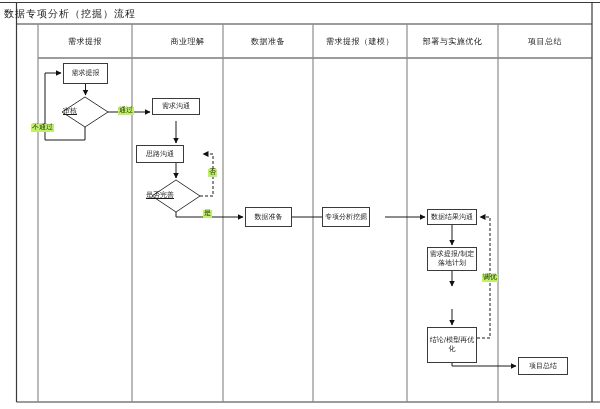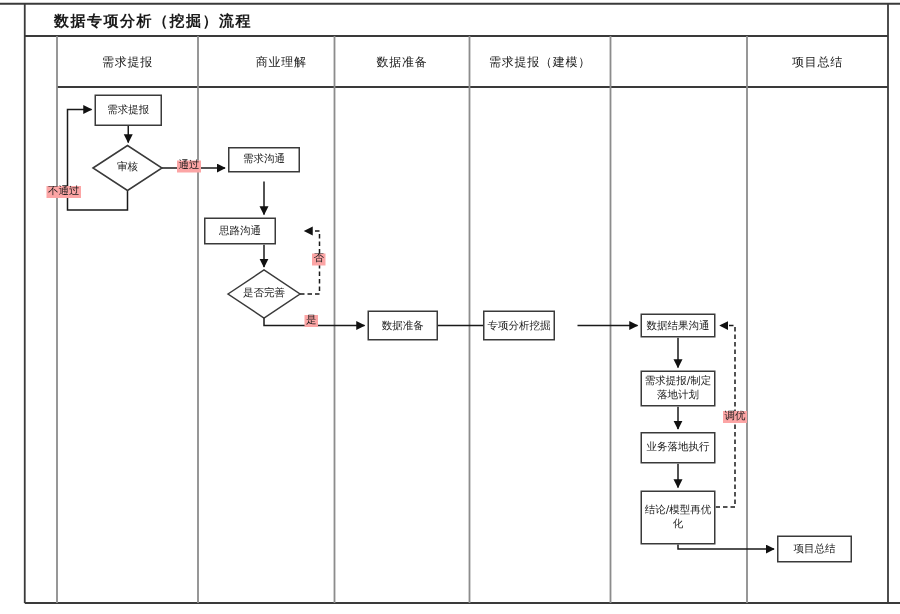--- a/index.html
+++ b/index.html
@@ -1,25 +1,25 @@
 <!DOCTYPE html>
 <html><head>
 <meta charset="utf-8">
 <style>
   html,body{margin:0;padding:0;background:#fff;}
   .page{position:relative;width:600px;height:409px;background:#fff;overflow:hidden;
         font-family:"DejaVu Sans","Liberation Sans",sans-serif;color:#1a1a1a;}
   .abs{position:absolute;}
-  .title{left:36px;top:7px;font-size:10px;font-weight:bold;letter-spacing:1px;}
+  .title{left:4px;top:7px;font-size:10px;font-weight:normal;letter-spacing:1px;}
   .lane-header{top:24px;height:34px;display:flex;align-items:center;justify-content:center;
                font-size:8px;letter-spacing:0.5px;}
   .node{background:#fff;border:1px solid #3a3a3a;display:flex;align-items:center;justify-content:center;
         text-align:center;font-size:7px;line-height:1.25;padding:1px;box-sizing:border-box;}
-  .dlabel{font-size:7px;text-align:center;line-height:1.1;}
-  .elabel{font-size:7px;background:#fca5a5;text-align:center;line-height:1.1;padding:0 1px;}
+  .dlabel{font-size:7px;line-height:1.1;text-decoration:underline;}
+  .elabel{font-size:7px;background:#bef264;text-align:center;line-height:1.1;padding:0 1px;}
   svg{position:absolute;left:0;top:0;}
 </style>
 </head>
 <body>
 
 <div class="page">
 
   <svg width="600" height="409" viewBox="0 0 600 409">
     <defs>
       <marker id="arr" markerWidth="7" markerHeight="7" refX="5.5" refY="3" orient="auto">
@@ -69,30 +69,30 @@
       <polygon points="62,112 85,97 108,112 85,127"></polygon>
       <polygon points="152,196 176,180 200,196 176,212"></polygon>
     </g>
   </svg>
 
   <div class="abs title">数据专项分析（挖掘）流程</div>
   <div class="abs lane-header" style="left:38px;width:94px">需求提报</div>
   <div class="abs lane-header" style="left:132px;width:111px">商业理解</div>
   <div class="abs lane-header" style="left:223px;width:90px">数据准备</div>
   <div class="abs lane-header" style="left:313px;width:94px">需求提报（建模）</div>
+  <div class="abs lane-header" style="left:407px;width:91px">部署与实施优化</div>
   <div class="abs lane-header" style="left:498px;width:94px">项目总结</div>
 
   <div class="abs node" style="left:63px;top:63px;width:45px;height:21px">需求提报</div>
   <div class="abs node" style="left:152px;top:98px;width:48px;height:17px">需求沟通</div>
   <div class="abs node" style="left:136px;top:145px;width:48px;height:18px">思路沟通</div>
   <div class="abs node" style="left:245px;top:207px;width:47px;height:20px">数据准备</div>
   <div class="abs node" style="left:322px;top:207px;width:48px;height:20px">专项分析挖掘</div>
   <div class="abs node" style="left:427px;top:209px;width:50px;height:16px">数据结果沟通</div>
   <div class="abs node" style="left:427px;top:247px;width:50px;height:24px">需求提报/制定落地计划</div>
-  <div class="abs node" style="left:427px;top:288px;width:50px;height:21px">业务落地执行</div>
   <div class="abs node" style="left:427px;top:327px;width:50px;height:36px">结论/模型再优化</div>
   <div class="abs node" style="left:518px;top:357px;width:50px;height:18px">项目总结</div>
 
   <div class="abs dlabel" style="left:63px;top:108px;width:44px">审核</div>
   <div class="abs dlabel" style="left:146px;top:192px;width:60px">是否完善</div>
 
   <div class="abs elabel" style="left:118px;top:107px">通过</div>
   <div class="abs elabel" style="left:31px;top:124px">不通过</div>
   <div class="abs elabel" style="left:208px;top:169px">否</div>
   <div class="abs elabel" style="left:203px;top:210px">是</div>

